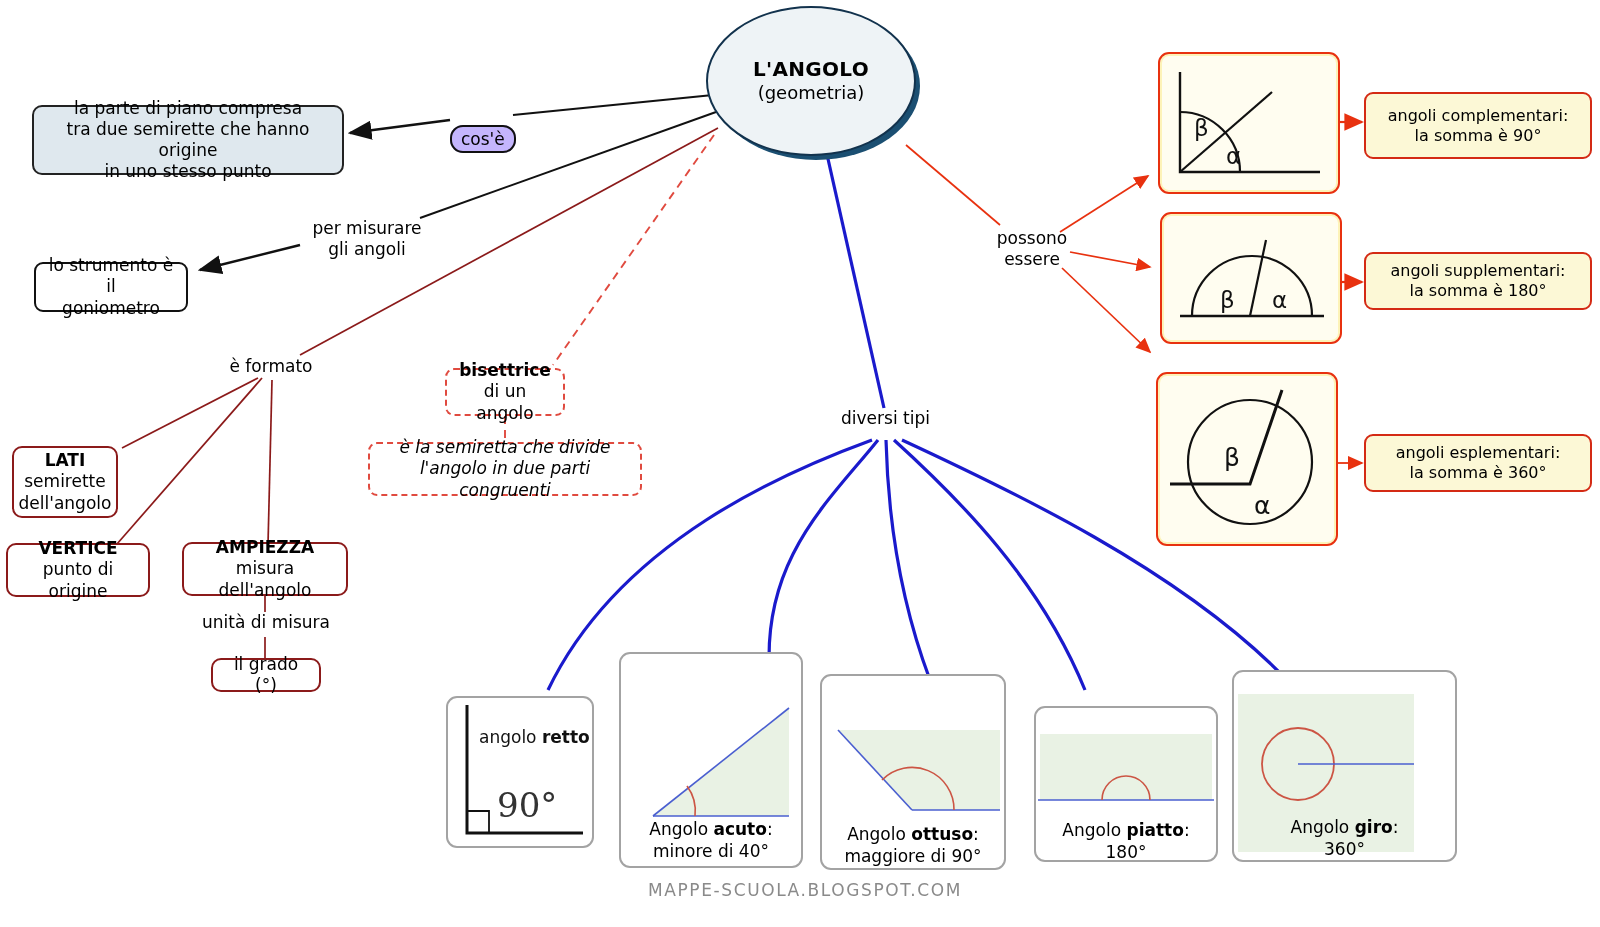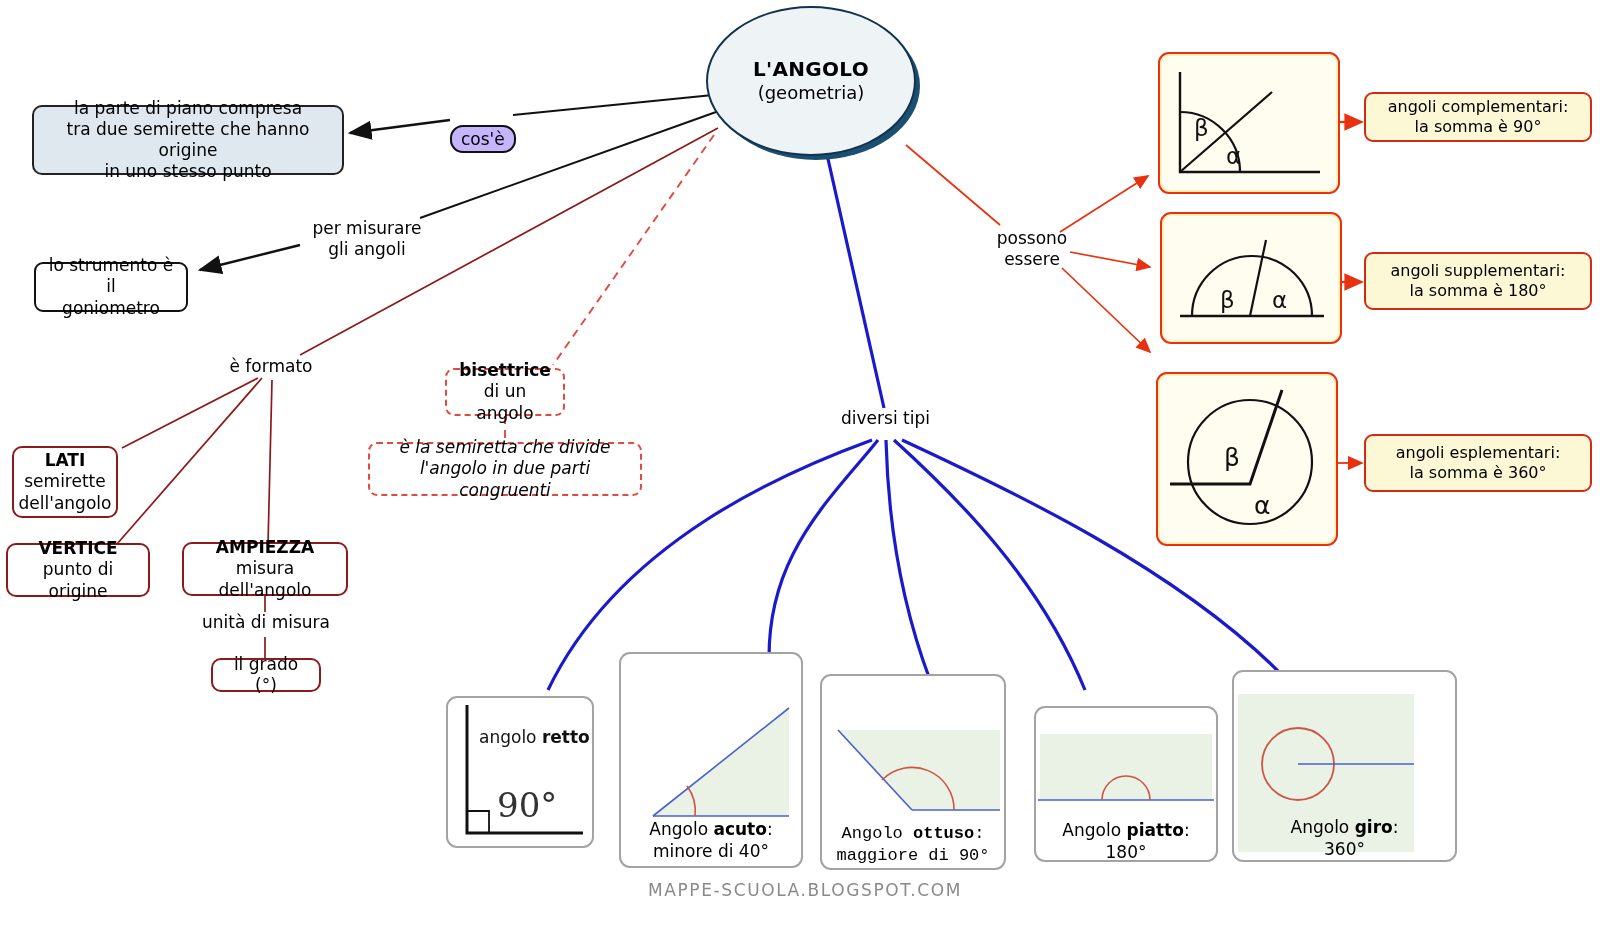--- a/index.html
+++ b/index.html
@@ -167,21 +167,21 @@
 
   <div class="figframe" style="position:absolute;left:1158px;top:52px;width:178px;height:138px;">
     <svg width="178" height="138" viewBox="0 0 178 138">
       <path d="M20,18 L20,118 L160,118" stroke="#111" stroke-width="2.4" fill="none"></path>
       <path d="M20,118 L112,38" stroke="#111" stroke-width="2.2" fill="none"></path>
       <path d="M20,58 A60,60 0 0 1 80,118" stroke="#111" stroke-width="2.2" fill="none"></path>
       <text x="34" y="82" font-size="23" font-family="DejaVu Sans, sans-serif" fill="#111">β</text>
       <text x="66" y="110" font-size="23" font-family="DejaVu Sans, sans-serif" fill="#111">α</text>
     </svg>
   </div>
-  <div class="node yellowbox" style="left:1364px;top:92px;width:228px;height:50px;">
+  <div class="node yellowbox" style="left:1364px;top:92px;width:228px;height:67px;">
     <span>angoli complementari:</span>
     <span>la somma è 90°</span>
   </div>
 
   <div class="figframe" style="position:absolute;left:1160px;top:212px;width:178px;height:128px;">
     <svg width="178" height="128" viewBox="0 0 178 128">
       <path d="M18,102 L162,102" stroke="#111" stroke-width="2.4" fill="none"></path>
       <path d="M30,102 A60,60 0 0 1 150,102" stroke="#111" stroke-width="2.2" fill="none"></path>
       <path d="M88,102 L104,26" stroke="#111" stroke-width="2.2" fill="none"></path>
       <text x="58" y="94" font-size="23" font-family="DejaVu Sans, sans-serif" fill="#111">β</text>
@@ -225,21 +225,21 @@
       <path d="M30,148 L166,148" stroke="#4a5fd0" stroke-width="1.6" fill="none"></path>
       <path d="M30,148 L166,40" stroke="#4a5fd0" stroke-width="1.6" fill="none"></path>
       <path d="M72,148 A42,42 0 0 0 64,118" stroke="#cc5544" stroke-width="1.6" fill="none"></path>
     </svg>
     <div class="caption" style="top:165px;">
       <span>Angolo </span><b>acuto</b><span>:</span>
     </div>
     <div class="caption" style="top:187px;">minore di 40°</div>
   </div>
 
-  <div class="bluebox" style="position:absolute;left:820px;top:674px;width:182px;height:192px;font-family:Liberation Mono, monospace;">
+  <div class="bluebox" style="position:absolute;left:820px;top:674px;width:182px;height:192px;">
     <svg width="178" height="148" viewBox="0 0 178 148" style="position:absolute;left:2px;top:10px;">
       <path d="M14,44 L176,44 L176,124 L88,124 Z" fill="#e9f2e4"></path>
       <path d="M88,124 L176,124" stroke="#4a5fd0" stroke-width="1.6" fill="none"></path>
       <path d="M88,124 L14,44" stroke="#4a5fd0" stroke-width="1.6" fill="none"></path>
       <path d="M130,124 A42,42 0 0 0 58,94" stroke="#cc5544" stroke-width="1.6" fill="none"></path>
     </svg>
     <div class="caption" style="top:148px;">
       <span>Angolo </span><b>ottuso</b><span>:</span>
     </div>
     <div class="caption" style="top:170px;">maggiore di 90°</div>

